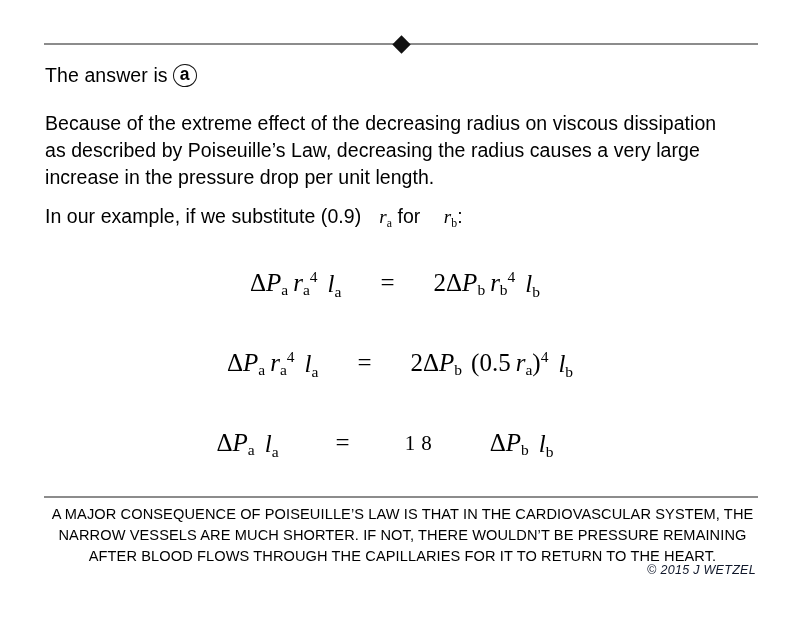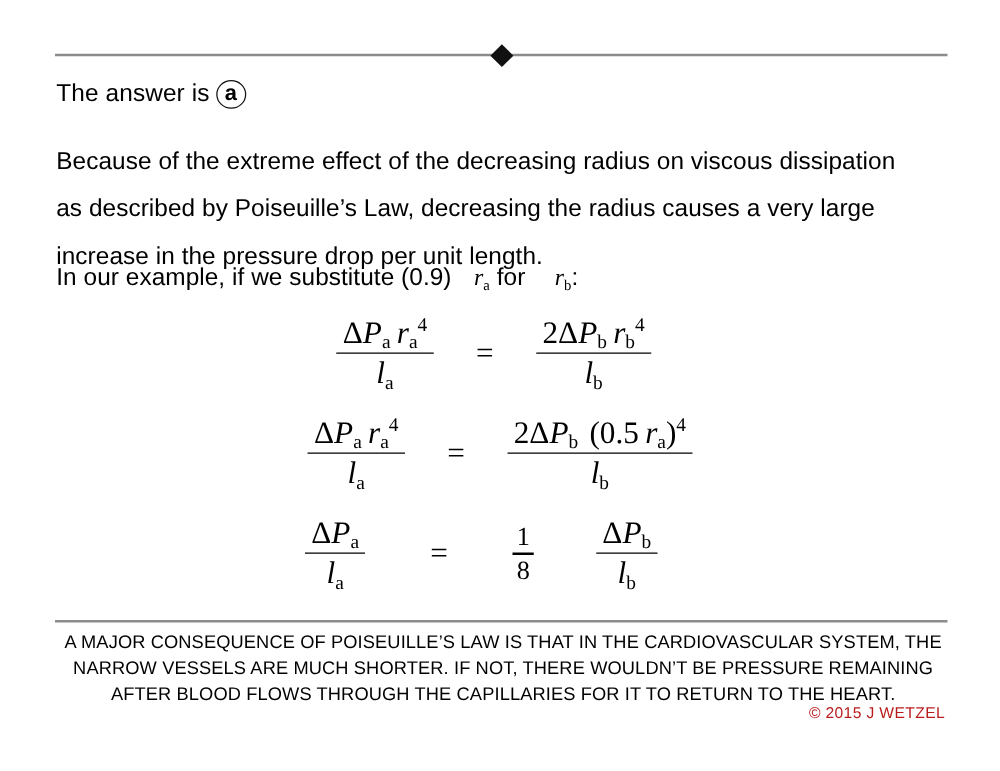--- a/index.html
+++ b/index.html
@@ -81,21 +81,21 @@
     line-height: 1;
     box-sizing: border-box;
   }
 
   
   .para {
     position: absolute;
     left: 45px;
     width: 690px;
     font-size: 19.5px;
-    line-height: 38px;
+    line-height: 27px;
     letter-spacing: 0.05px;
     text-align: left;
   }
   .para-1 { top: 110px; }
   .para-2 { top: 203px; }
 
   .para em.var {
     font-style: italic;
     font-family: "Liberation Serif", serif;
     font-size: 19px;
@@ -122,21 +122,21 @@
     justify-content: center;
     font-family: "Liberation Serif", serif;
     height: 80px;
   }
   .eqrow.r1 { padding-right: 10px; }
   .eqrow.r2 { padding-right: 0px; }
   .eqrow.r3 { padding-right: 30px; gap: 30px; }
 
   .frac {
     display: inline-flex;
-    flex-direction: column;
+    flex-direction: row;
     align-items: center;
     justify-content: center;
     vertical-align: middle;
   }
   .frac .num {
     padding: 0 5px 1px 5px;
     white-space: nowrap;
   }
   .frac .bar {
     width: 100%;
@@ -202,21 +202,22 @@
     letter-spacing: 0.1px;
     text-transform: uppercase;
     text-align: center;
   }
 
   .copyright {
     position: absolute;
     right: 44px;
     top: 563px;
     font-size: 12.5px;
-    color: #b91c1c;
+    font-style: italic;
+    color: #0f172a;
     letter-spacing: 0.3px;
   }
 </style>
 </head>
 <body>
 
 <div class="slide">
 
   <div class="top-divider">
     <div class="rule"></div>

